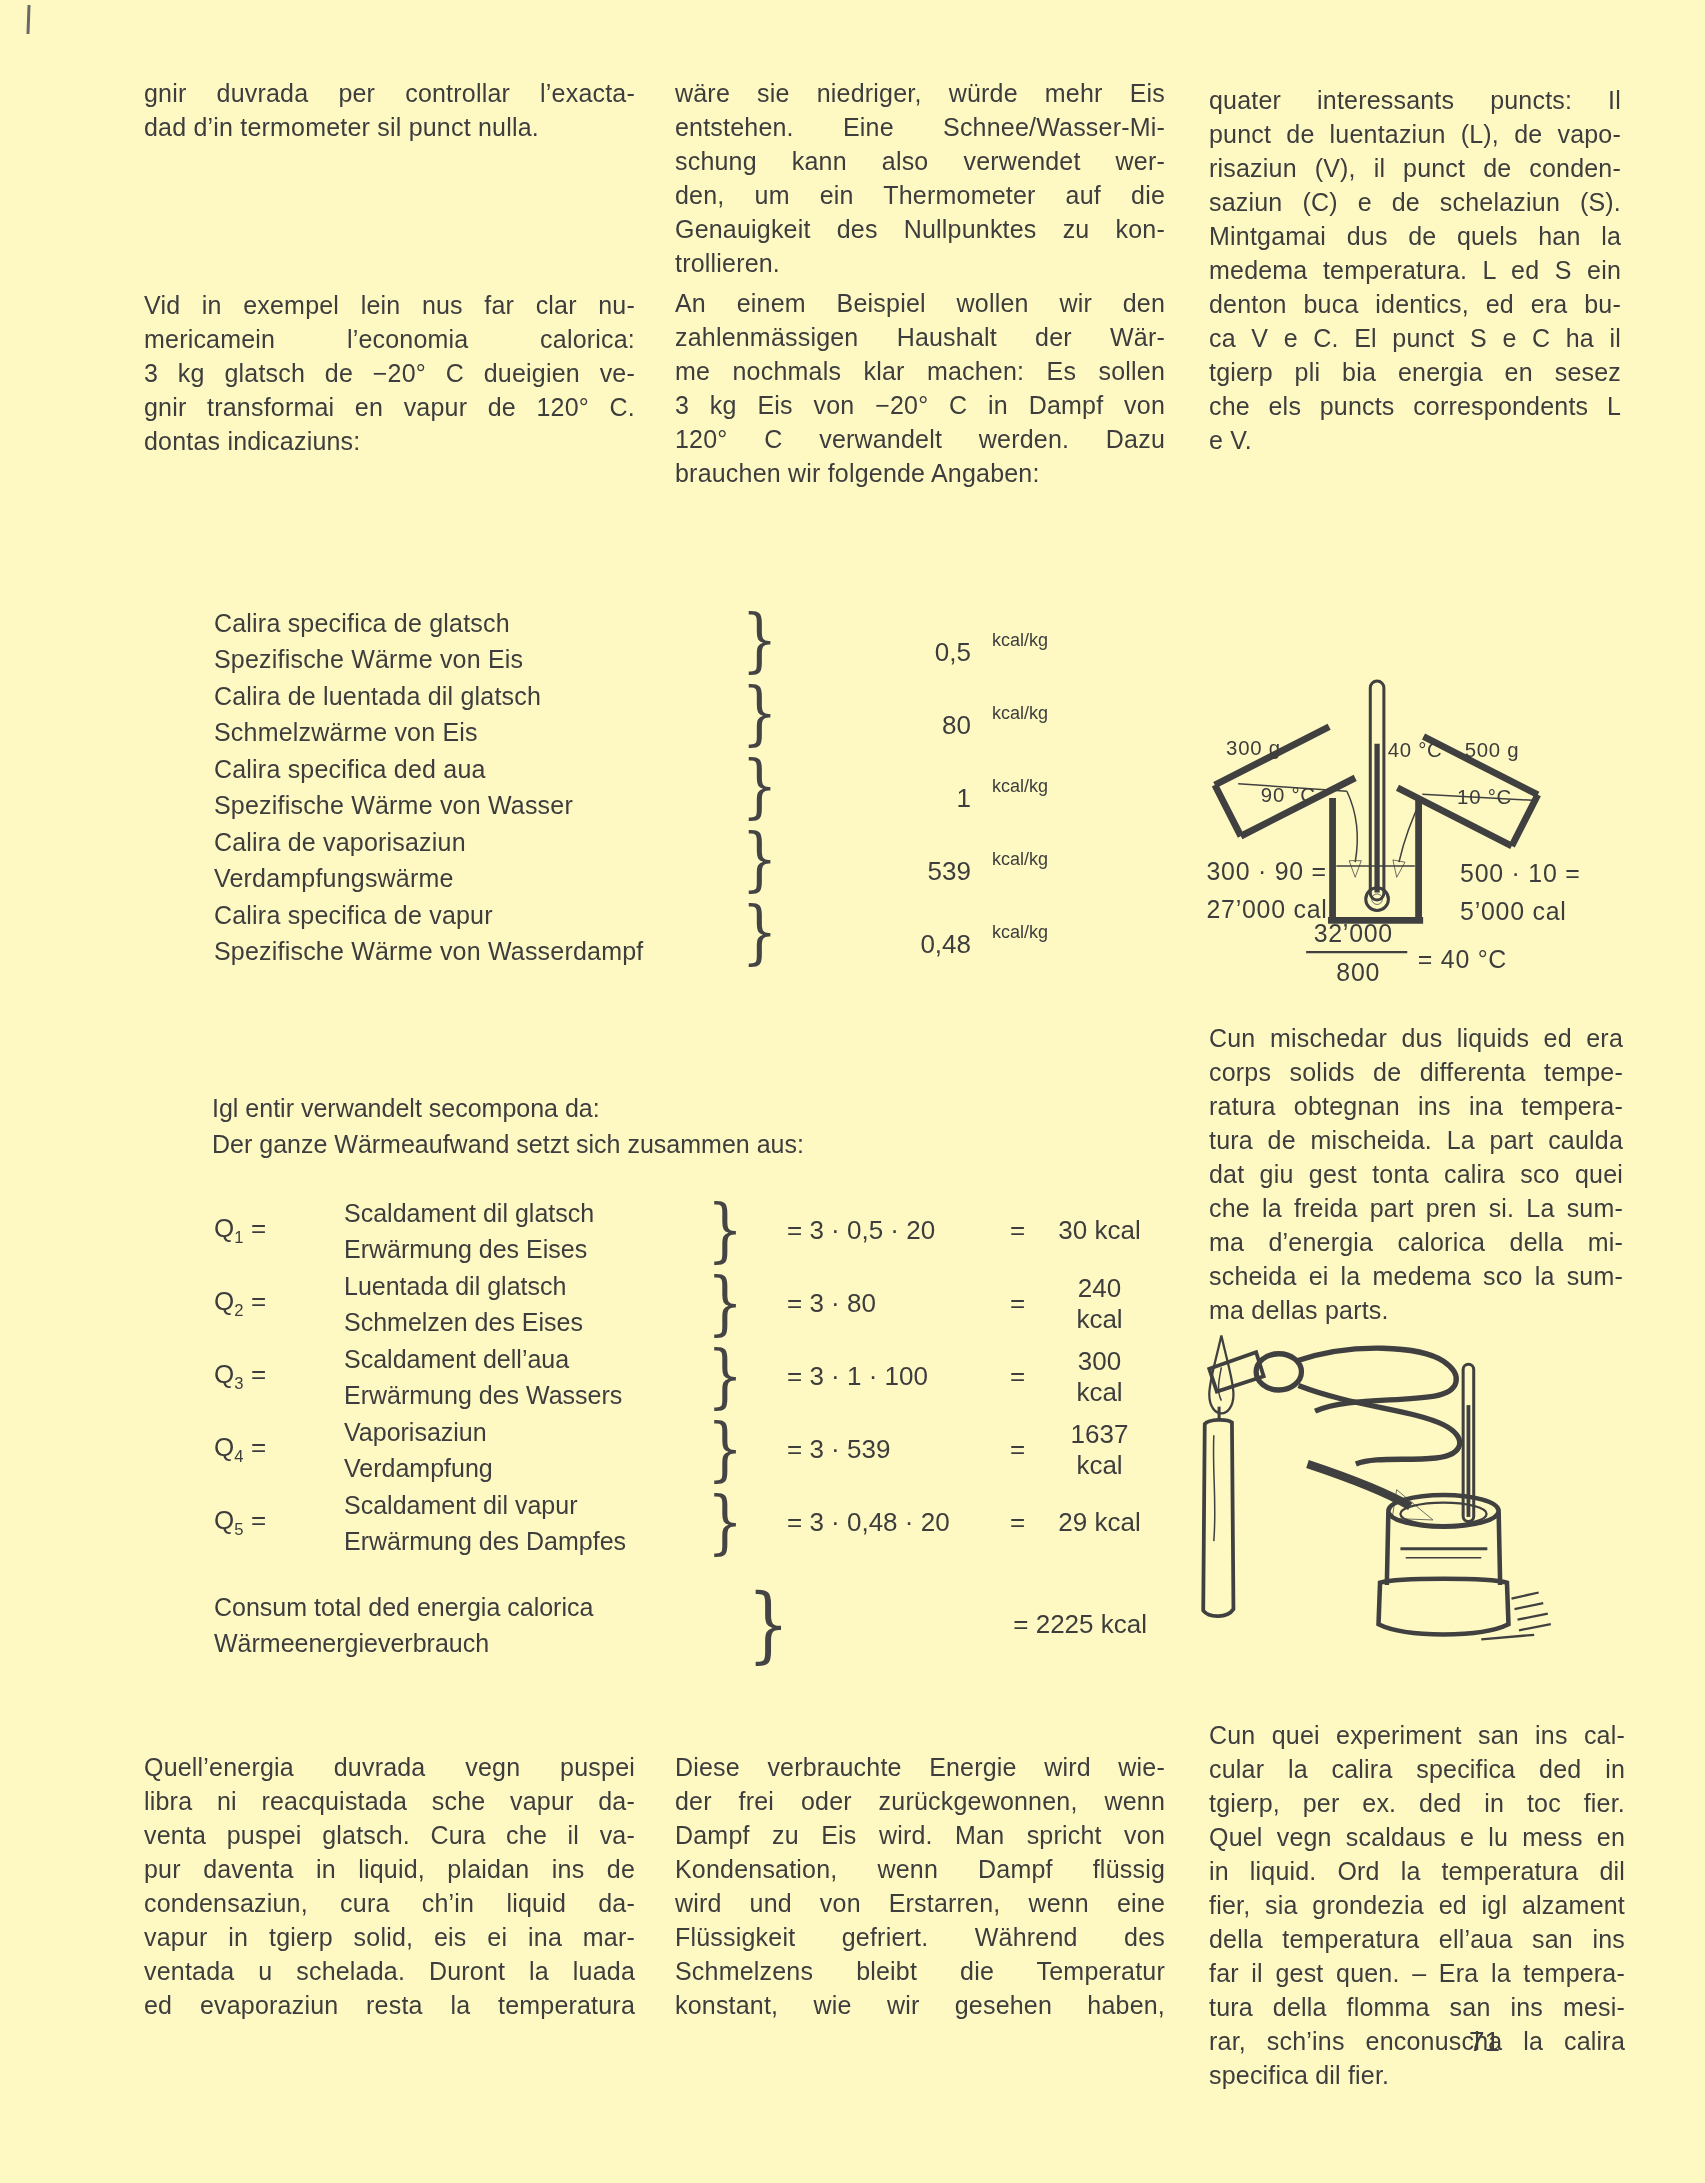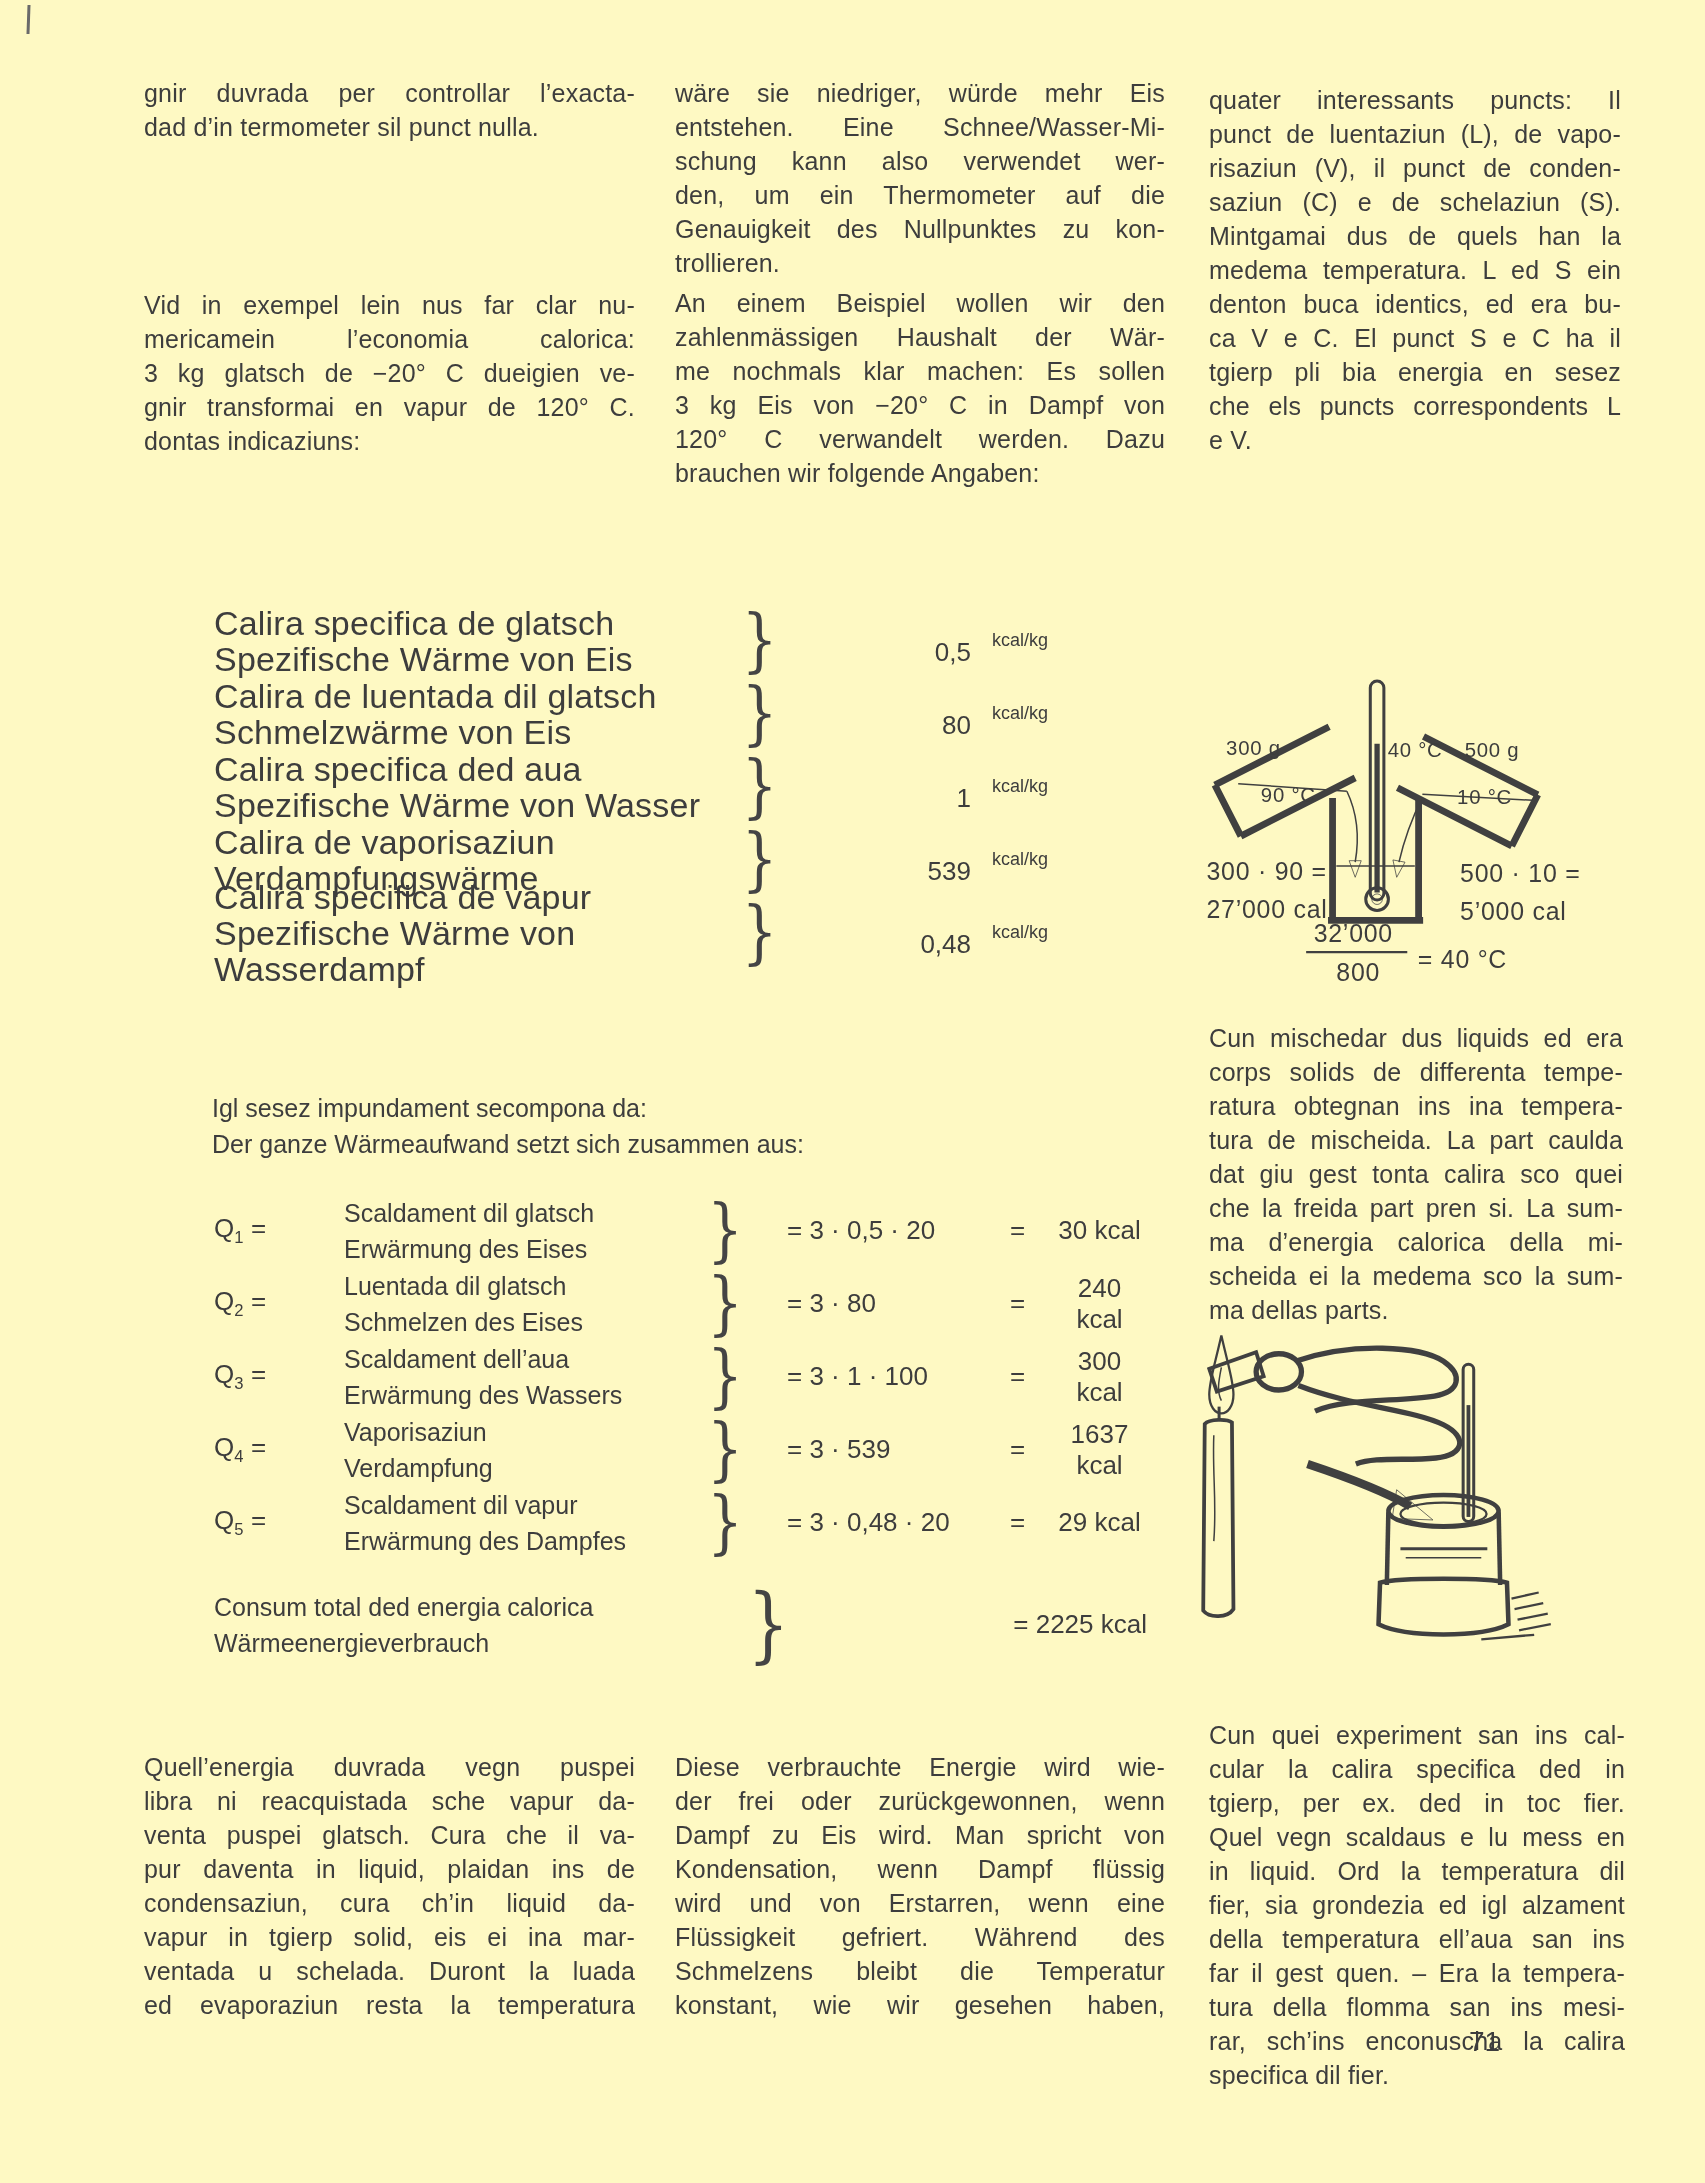--- a/index.html
+++ b/index.html
@@ -12,21 +12,21 @@
   .txt { position:absolute; font-size:25px; line-height:34px; letter-spacing:0.2px; }
   .just .ln { text-align:justify; text-align-last:justify; }
   .lastleft .ln:last-child { text-align-last:left; }
   .ln { white-space:normal; }
 
   .tickmark { position:absolute; left:27px; top:4.5px; width:3px; height:29px; background:#6a6a6a; transform:rotate(2deg); }
 
   
   .heatTable { position:absolute; left:214px; top:604px; width:893px; }
   .hrow { display:flex; align-items:center; height:73px; }
-  .hlabel { width:523px; font-size:34px; line-height:36px; letter-spacing:0.2px; }
+  .hlabel { width:523px; font-size:25px; line-height:36px; letter-spacing:0.2px; }
   .brace {
     width:45px; height:73px; line-height:73px; text-align:center;
     font-family:"DejaVu Serif", serif; font-size:70px; font-weight:400;
     transform:scaleX(0.8); color:#444;
   }
   .hval { width:189px; text-align:right; font-size:26px;margin-top:24px; }
   .hunit { margin-left:21px; font-size:18px; }
 
   .sumIntro { position:absolute; left:212px; top:1090px; font-size:25px; line-height:36px; }
 
@@ -207,21 +207,21 @@
       <div class="ln">ratura obtegnan ins ina tempera-</div>
       <div class="ln">tura de mischeida. La part caulda</div>
       <div class="ln">dat giu gest tonta calira sco quei</div>
       <div class="ln">che la freida part pren si. La sum-</div>
       <div class="ln">ma d’energia calorica della mi-</div>
       <div class="ln">scheida ei la medema sco la sum-</div>
       <div class="ln">ma dellas parts.</div>
     </div>
 
   <div class="sumIntro">
-    <div class="ln">Igl sesez impundament secompona da:</div>
+    <div class="ln">Igl entir verwandelt secompona da:</div>
     <div class="ln">Der ganze Wärmeaufwand setzt sich zusammen aus:</div>
   </div>
 
   <div class="qTable">
     <div class="qrow">
       <div class="qsym"><span>Q</span><sub>1</sub><span class="qeqsign">=</span></div>
       <div class="qname">
         <div class="ln">Scaldament dil glatsch</div>
         <div class="ln">Erwärmung des Eises</div>
       </div>

